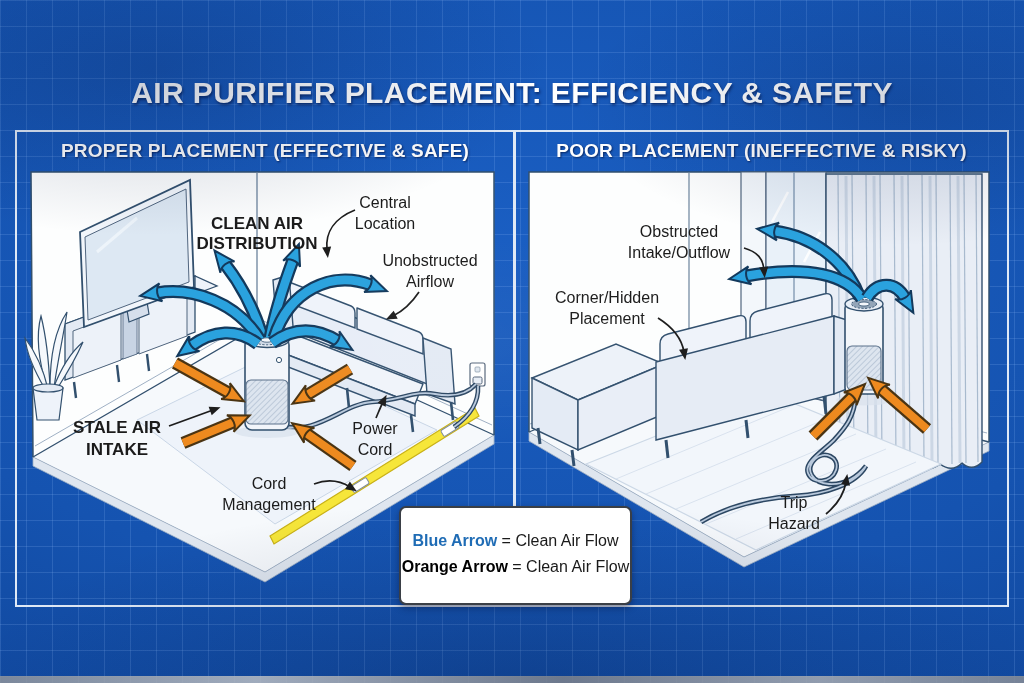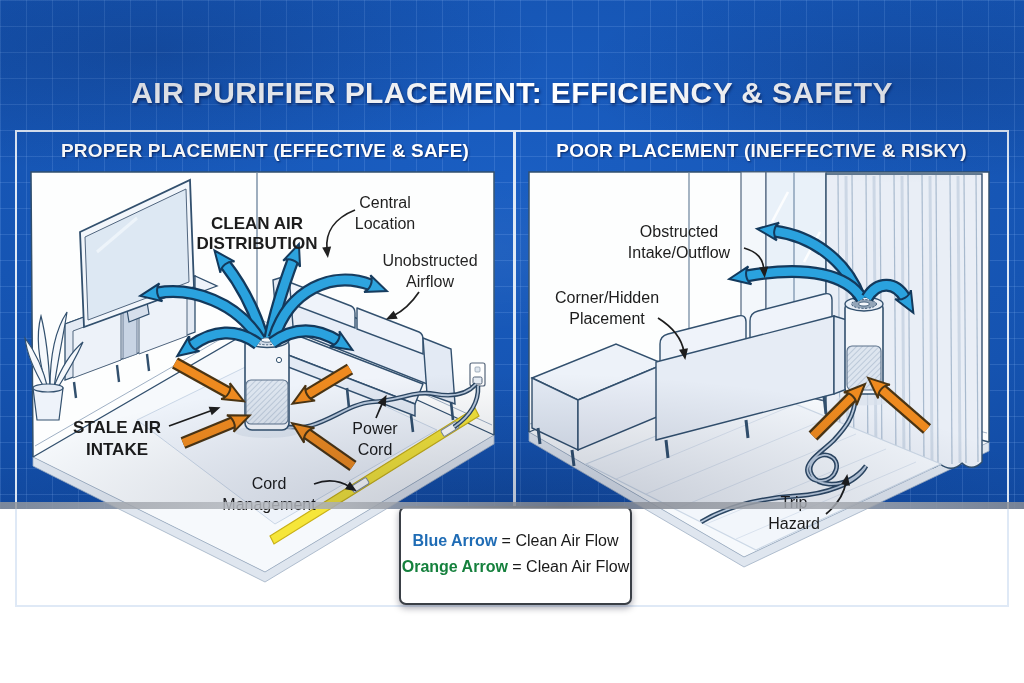--- a/index.html
+++ b/index.html
@@ -1,17 +1,17 @@
 <!DOCTYPE html>
 <html><head>
 <meta charset="utf-8">
 <style>
   html,body{margin:0;padding:0;}
   body{width:1024px;height:683px;overflow:hidden;font-family:"Liberation Sans",sans-serif;}
-  .stage{position:relative;width:1024px;height:509px;
+  .stage{position:relative;width:1024px;height:683px;
     background:
       linear-gradient(rgba(160,200,255,.17) 1px,transparent 1px) 0 0/26px 26px,
       linear-gradient(90deg,rgba(160,200,255,.17) 1px,transparent 1px) 0 0/26px 26px,
       radial-gradient(120% 95% at 50% 35%, #1a5ec2 0%, #1553b0 55%, #0e4294 100%);
   }
   .stage::before{content:"";position:absolute;inset:0;z-index:9;pointer-events:none;
     background:
       radial-gradient(55% 35% at 15% 10%, rgba(8,26,70,.22), transparent 70%),
       radial-gradient(45% 30% at 88% 15%, rgba(8,26,70,.18), transparent 70%),
       radial-gradient(75% 40% at 50% 102%, rgba(4,16,50,.22), transparent 72%),
@@ -29,21 +29,21 @@
   .panel h2{position:absolute;top:8px;left:0;width:100%;margin:0;text-align:center;
     color:#fff;font-size:19px;font-weight:bold;letter-spacing:.2px;
     text-shadow:1px 1px 2px rgba(0,12,52,.65);}
   .panel svg{position:absolute;left:0;top:0;width:100%;height:100%;}
   .legend{position:absolute;left:399px;top:506px;width:233px;height:99px;z-index:10;
     background:#fff;border:2px solid #3a3f46;border-radius:7px;box-sizing:border-box;
     box-shadow:0 3px 7px rgba(0,0,30,.35);padding-top:20px;text-align:center;
     font-size:16px;color:#1a1a1a;line-height:26px;}
   .legend .term{font-weight:bold;}
   .legend .blue{color:#1f6cb5;}
-  .legend .orange{color:#15803d;}
+  .legend .orange{color:#000000;}
   .bottom-edge{position:absolute;left:0;bottom:0;width:100%;height:7px;z-index:11;opacity:.85;
     background:linear-gradient(90deg,#8e939b,#b9bdc3 25%,#7d828c 55%,#a7abb2 80%,#888d96);}
   svg text{font-family:"Liberation Sans",sans-serif;fill:#1b1b1b;}
   .lbl{font-size:16px;}
   .lblb{font-size:17px;font-weight:bold;}
 </style>
 </head>
 <body>
 
 <div class="stage">

